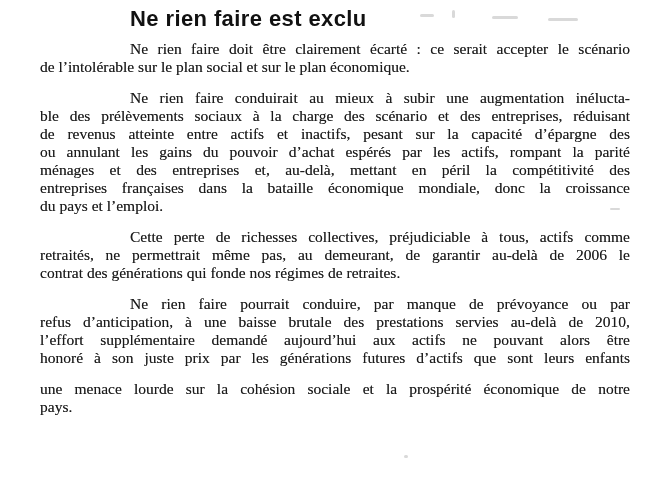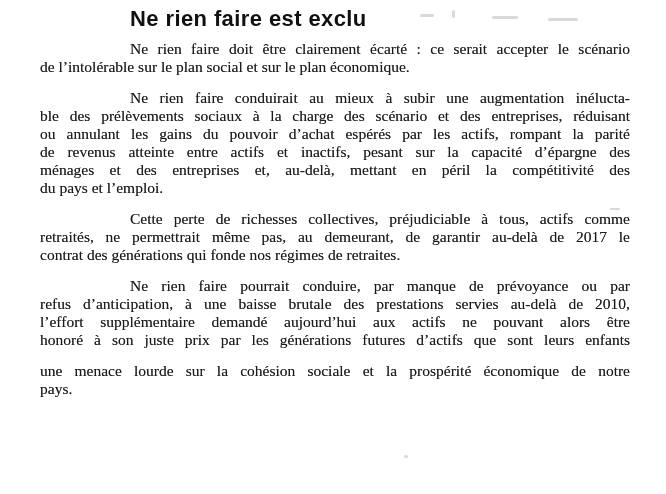--- a/index.html
+++ b/index.html
@@ -70,28 +70,29 @@
 <div class="page">
   <h1 class="title">Ne rien faire est exclu</h1>
   <div class="body-text">
       <p class="para">
         <span class="line indent fill">Ne rien faire doit être clairement écarté : ce serait accepter le scénario</span>
         <span class="line">de l’intolérable sur le plan social et sur le plan économique.</span>
       </p>
       <p class="para">
         <span class="line indent fill">Ne rien faire conduirait au mieux à subir une augmentation inélucta-</span>
         <span class="line fill">ble des prélèvements sociaux à la charge des scénario et des entreprises, réduisant</span>
+        <span class="line fill">de revenus atteinte entre actifs et inactifs, pesant sur la capacité d’épargne des</span>
         <span class="line fill">ou annulant les gains du pouvoir d’achat espérés par les actifs, rompant la parité</span>
-        <span class="line fill">de revenus atteinte entre actifs et inactifs, pesant sur la capacité d’épargne des</span>
         <span class="line fill">ménages et des entreprises et, au-delà, mettant en péril la compétitivité des</span>
+        <span class="line fill">entreprises françaises dans la bataille économique mondiale, donc la croissance</span>
         <span class="line">du pays et l’emploi.</span>
       </p>
       <p class="para">
         <span class="line indent fill">Cette perte de richesses collectives, préjudiciable à tous, actifs comme</span>
-        <span class="line fill">retraités, ne permettrait même pas, au demeurant, de garantir au-delà de 2017 le</span>
+        <span class="line fill">retraités, ne permettrait même pas, au demeurant, de garantir au-delà de 2006 le</span>
         <span class="line">contrat des générations qui fonde nos régimes de retraites.</span>
       </p>
       <p class="para">
         <span class="line indent fill">Ne rien faire pourrait conduire, par manque de prévoyance ou par</span>
         <span class="line fill">refus d’anticipation, à une baisse brutale des prestations servies au-delà de 2010,</span>
         <span class="line fill">l’effort supplémentaire demandé aujourd’hui aux actifs ne pouvant alors être</span>
         <span class="line fill">honoré à son juste prix par les générations futures d’actifs que sont leurs enfants</span>
       </p>
       <p class="para">
         <span class="line fill">une menace lourde sur la cohésion sociale et la prospérité économique de notre</span>

